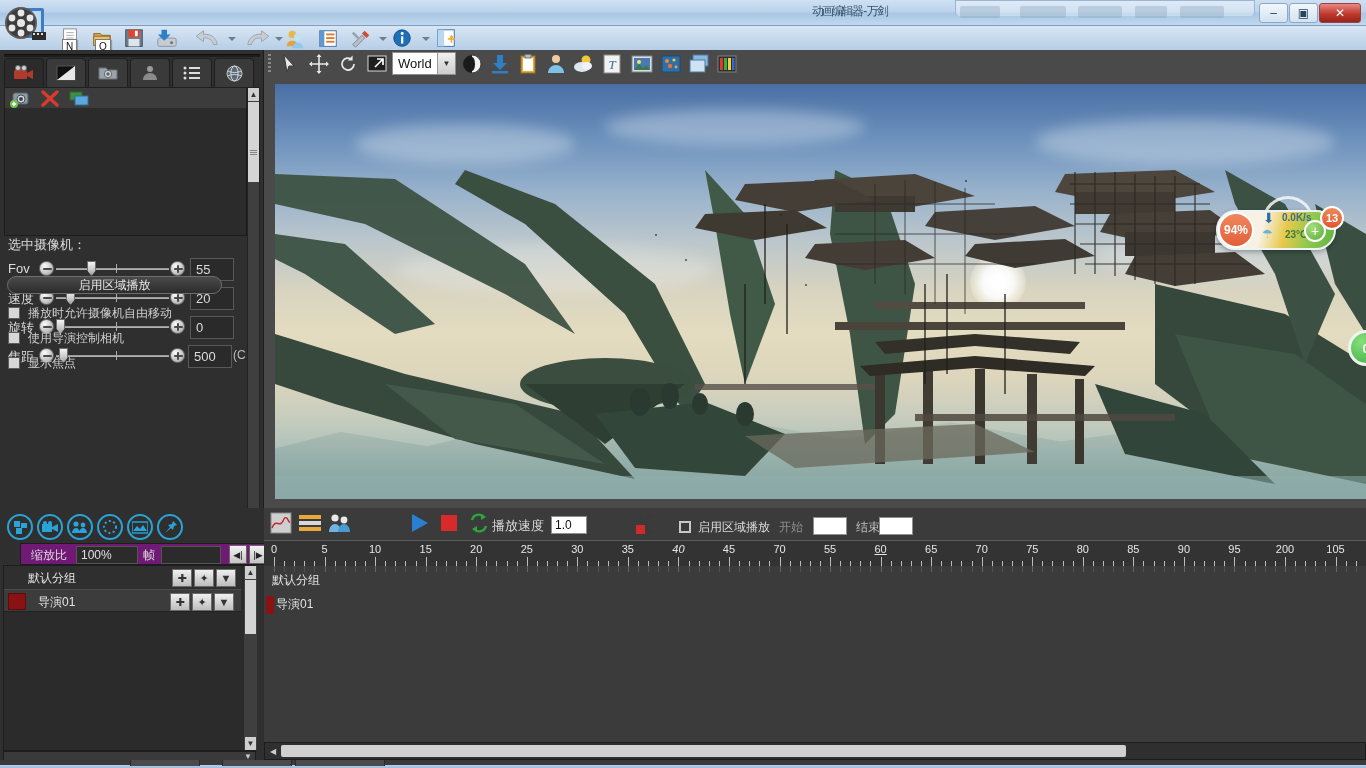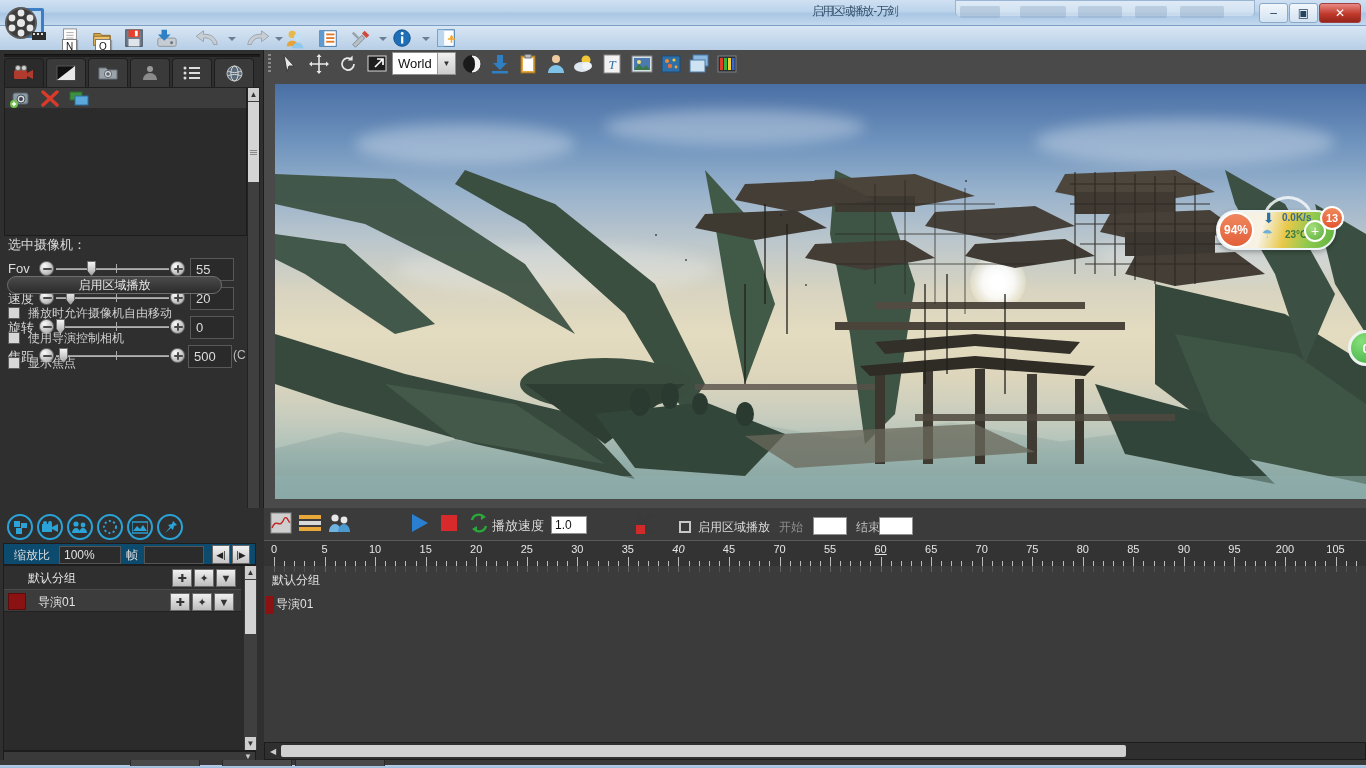--- a/index.html
+++ b/index.html
@@ -165,22 +165,22 @@
     display:flex;align-items:center;justify-content:center; }
 
   
   #blpanel{ position:absolute; left:0; top:508px; width:264px; height:252px;
     background:#2f2f2f; }
   #bl-tools{ position:absolute; left:2px; top:4px; width:260px; height:30px;
     background:#2f2f2f; }
   .bltool{ position:absolute; top:2px; width:26px; height:26px; border-radius:50%;
     border:2px solid #2aa4d8; background:#2f2f2f;
     display:flex;align-items:center;justify-content:center; }
-  #bl-header{ position:absolute; left:3px; top:35px; width:253px; height:22px;
-    background:#0c4a6e; border:1px solid #1d1d1d; }
+  #bl-header{ position:absolute; left:20px; top:35px; width:253px; height:22px;
+    background:#701a75; border:1px solid #1d1d1d; }
   #zoomlabel{ position:absolute; left:10px; top:3px; font-size:12px; color:#dcdcdc; }
   #zoomval{ position:absolute; left:55px; top:2px; width:62px; height:18px;
     background:#2b2b2b; border:1px solid #555; color:#e0e0e0; font-size:12px;
     line-height:16px; padding-left:4px; }
   #framelabel{ position:absolute; left:122px; top:3px; font-size:12px; color:#dcdcdc; }
   #frameval{ position:absolute; left:140px; top:2px; width:60px; height:18px;
     background:#2b2b2b; border:1px solid #555; }
   .navbtn{ position:absolute; top:1px; width:18px; height:19px;
     background:linear-gradient(to bottom,#f2f2f2,#c4c4c4); border:1px solid #666;
     display:flex;align-items:center;justify-content:center; font-size:9px; color:#222; }
@@ -241,21 +241,21 @@
 </head>
 <body>
 
 <div id="os-titlebar">
   <div id="ghostbox"></div>
   <div class="ghost" style="left:960px;width:40px;"></div>
   <div class="ghost" style="left:1020px;width:46px;"></div>
   <div class="ghost" style="left:1078px;width:44px;"></div>
   <div class="ghost" style="left:1135px;width:32px;"></div>
   <div class="ghost" style="left:1180px;width:44px;"></div>
-  <div id="os-title">启用区域播放 - 万剑</div>
+  <div id="os-title">动画编辑器 - 万剑</div>
   <div class="winbtn" id="win-min">–</div>
   <div class="winbtn" id="win-max">▣</div>
   <div class="winbtn" id="win-close">✕</div>
 </div>
 
 <div id="appbg"></div>
 <div id="appmenu-strip"></div>
 <div class="appwinbtn" style="left:1310px;">_</div>
 <div class="appwinbtn" style="left:1330px;">❐</div>
 <div class="appwinbtn" style="left:1350px;">✕</div>

